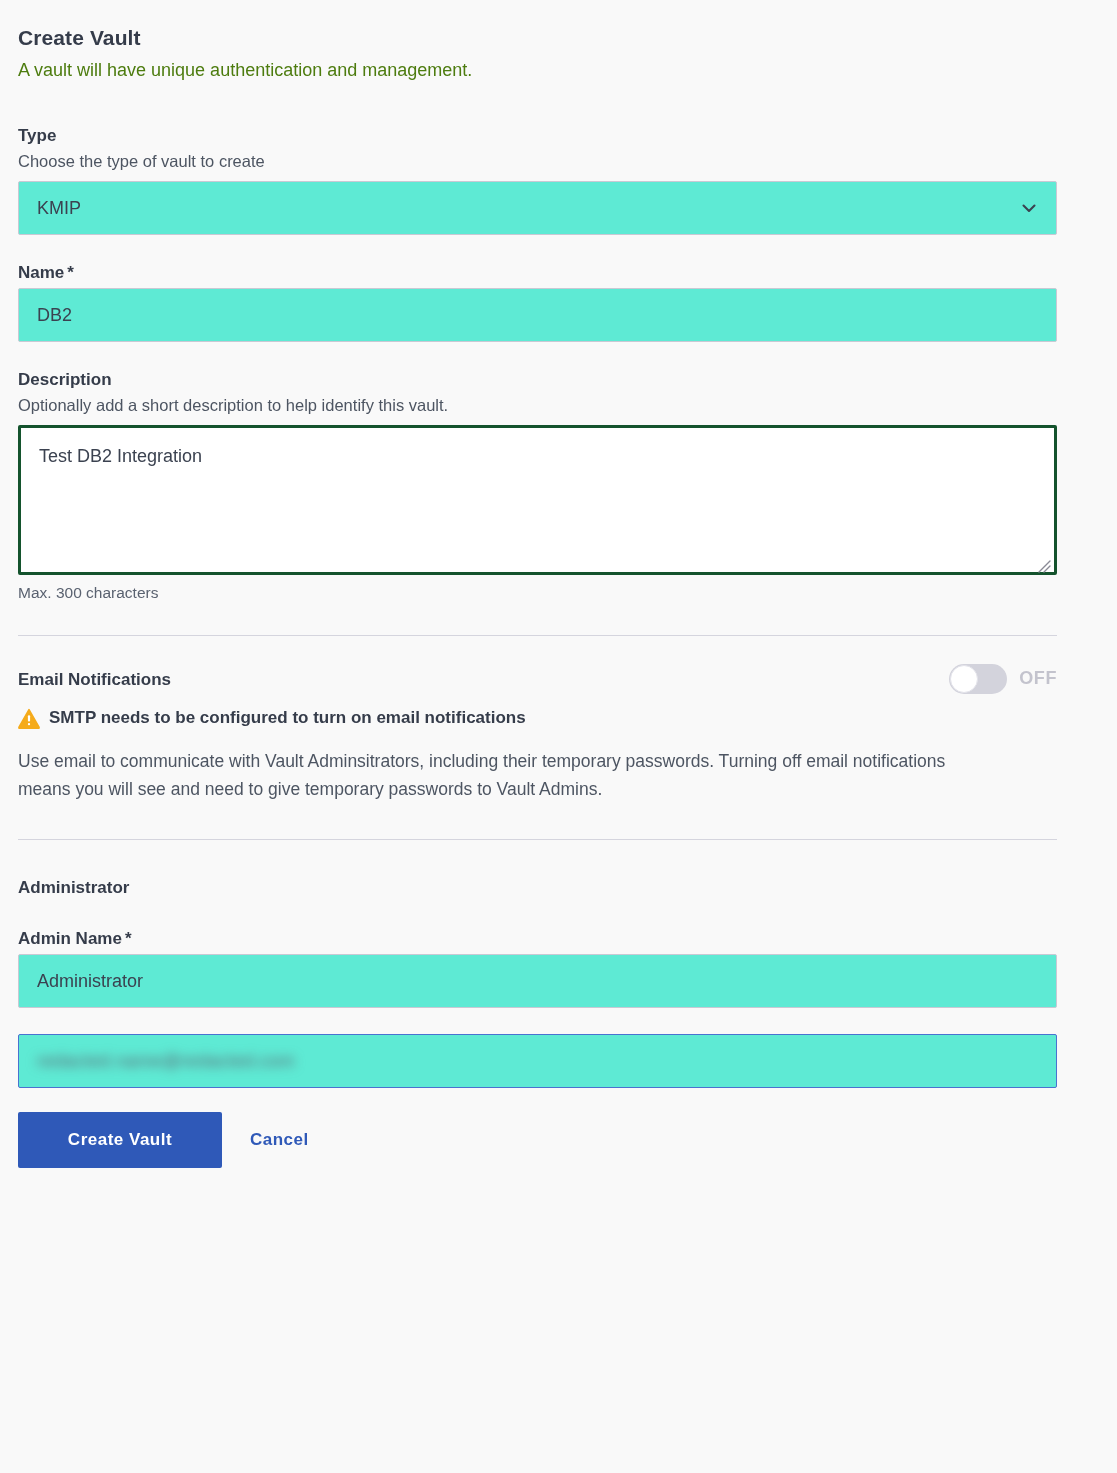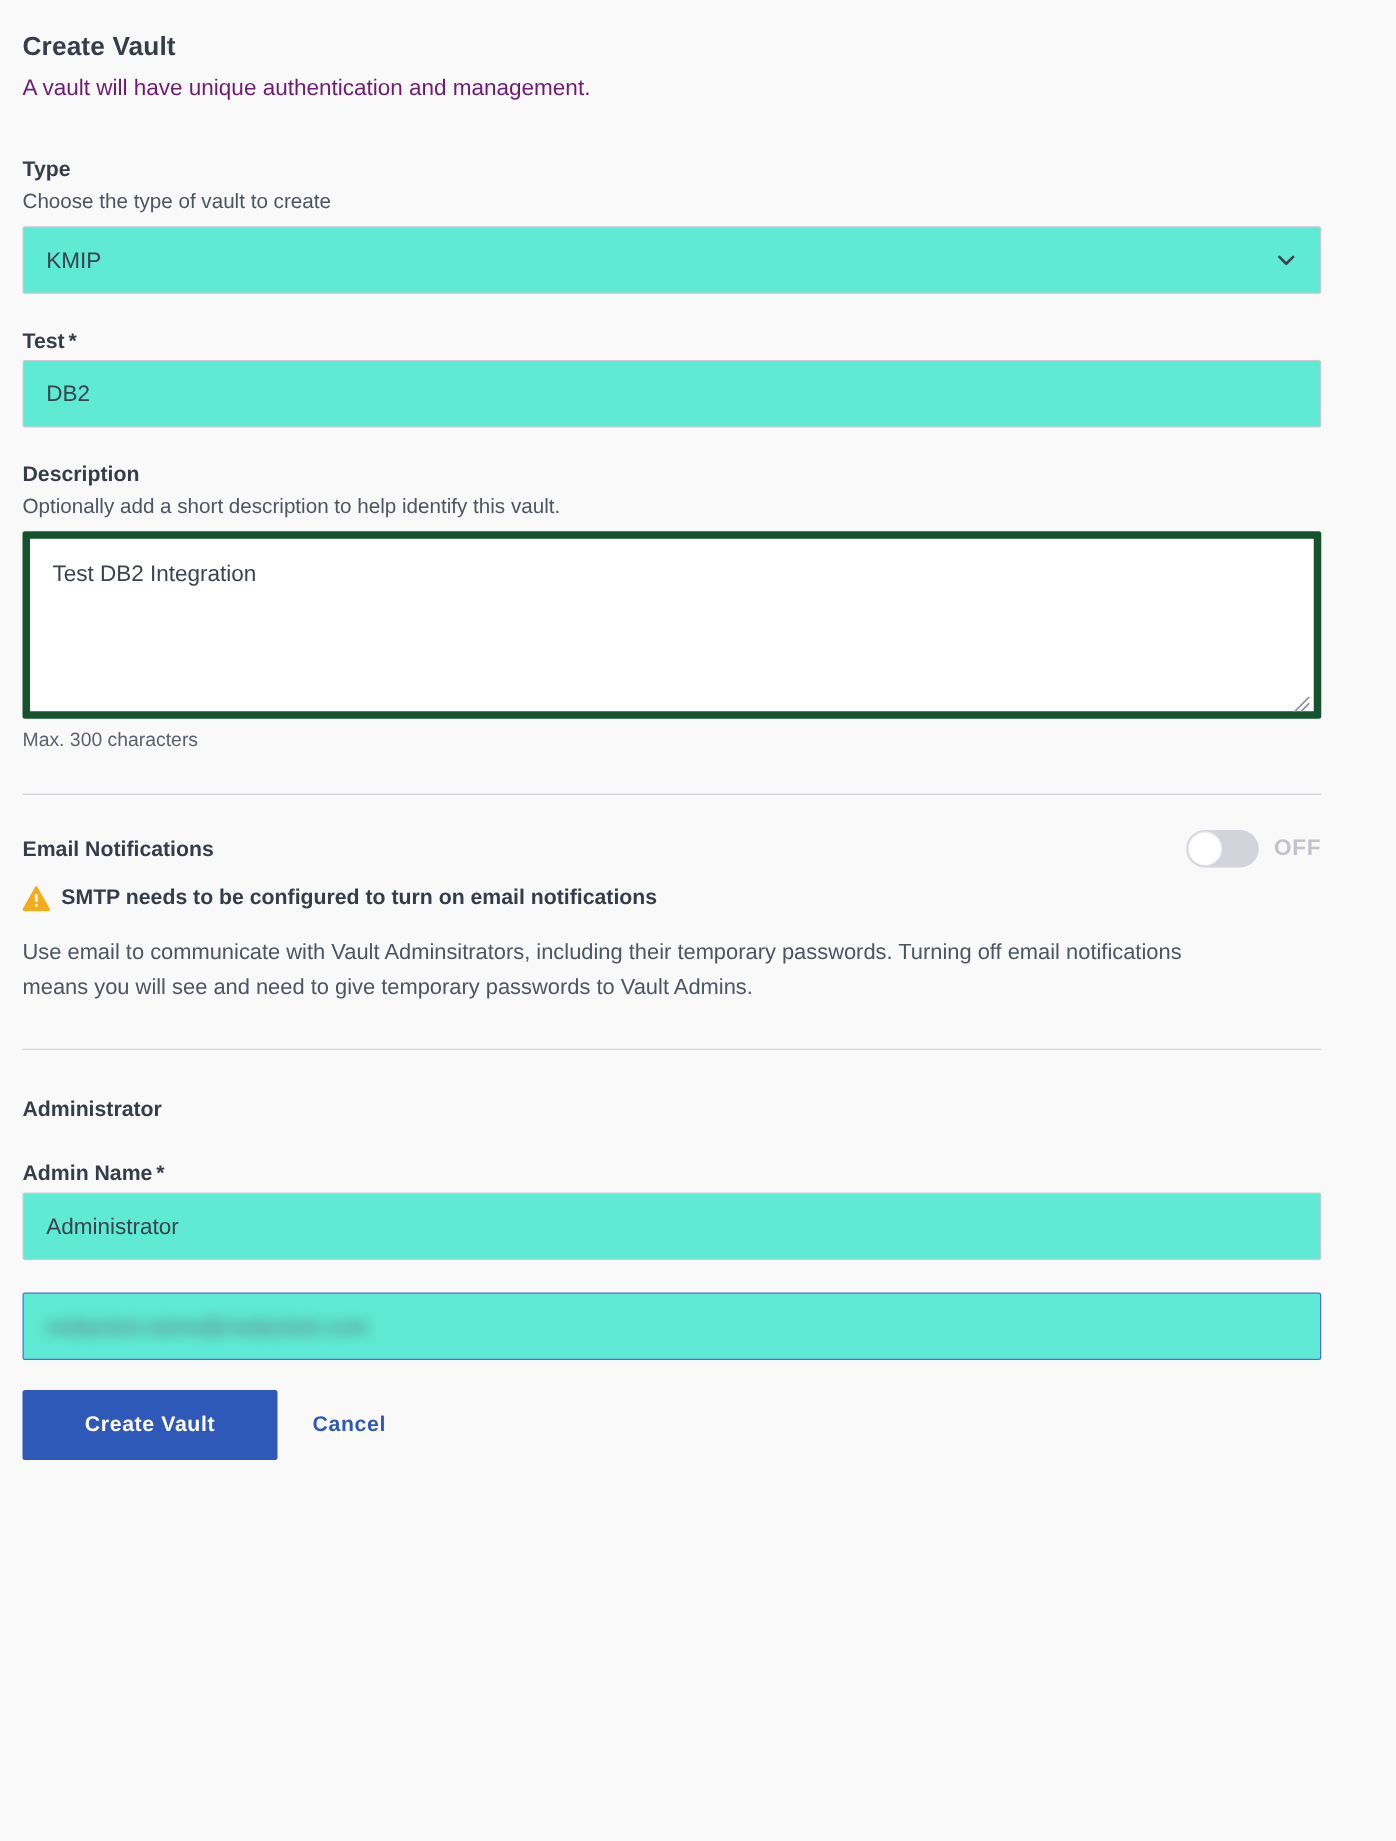--- a/index.html
+++ b/index.html
@@ -12,21 +12,21 @@
   body { width: 1117px; height: 1473px; overflow: hidden; }
 
   .page { width: 915px; padding: 26px 0 0 0; }
   .wrap { width: 1039px; margin-left: 18px; }
 
   .h-title {
     font-size: 21px; font-weight: bold; color: #353c4a;
     letter-spacing: .1px; margin: 0 0 10px 0; line-height: 1.1;
   }
   .h-sub {
-    font-size: 18px; color: #701a75; margin: 0; line-height: 1.25;
+    font-size: 18px; color: #4d7c0f; margin: 0; line-height: 1.25;
     font-weight: normal;
   }
 
   .field-label {
     font-size: 17px; font-weight: bold; color: #353c4a;
     margin: 0 0 5px 0; line-height: 1.2;
   }
   .field-label .req {
     font-weight: bold; color: #353c4a; font-size: 17px;
     margin-left: 3px;
@@ -42,21 +42,21 @@
     display: flex; align-items: center;
     padding: 0 16px 0 18px;
     font-size: 18px; color: #3b4250;
   }
   .control.select { justify-content: space-between; cursor: pointer; }
   .control .value { line-height: 1; }
   .chev { width: 22px; height: 22px; display: block; }
 
   .textarea-box {
     width: 1039px; height: 150px; background: #ffffff;
-    border: 6px solid #14532d; border-radius: 2px;
+    border: 3px solid #14532d; border-radius: 2px;
     padding: 16px 18px; font-size: 18px; color: #3b4250;
     position: relative; line-height: 1.35;
   }
   .resize-grip {
     position: absolute; right: 3px; bottom: 3px; width: 14px; height: 14px;
   }
   .counter {
     font-size: 15.5px; color: #5a6270; margin-top: 9px; line-height: 1.2;
   }
 
@@ -141,21 +141,21 @@
       <span class="chev">
         <svg width="22" height="22" viewBox="0 0 22 22" aria-hidden="true">
           <path d="M5.5 8.5 L11 14 L16.5 8.5" fill="none" stroke="#3b4250" stroke-width="2.1" stroke-linecap="round" stroke-linejoin="round"></path>
         </svg>
       </span>
     </div>
 
     <div style="height:28px"></div>
 
     <div class="field-label">
-      <span>Test</span><span class="req">*</span>
+      <span>Name</span><span class="req">*</span>
     </div>
     <div class="control">
       <span class="value">DB2</span>
     </div>
 
     <div style="height:28px"></div>
 
     <div class="field-label">Description</div>
     <div class="field-help">Optionally add a short description to help identify this vault.</div>
     <div class="textarea-box">

